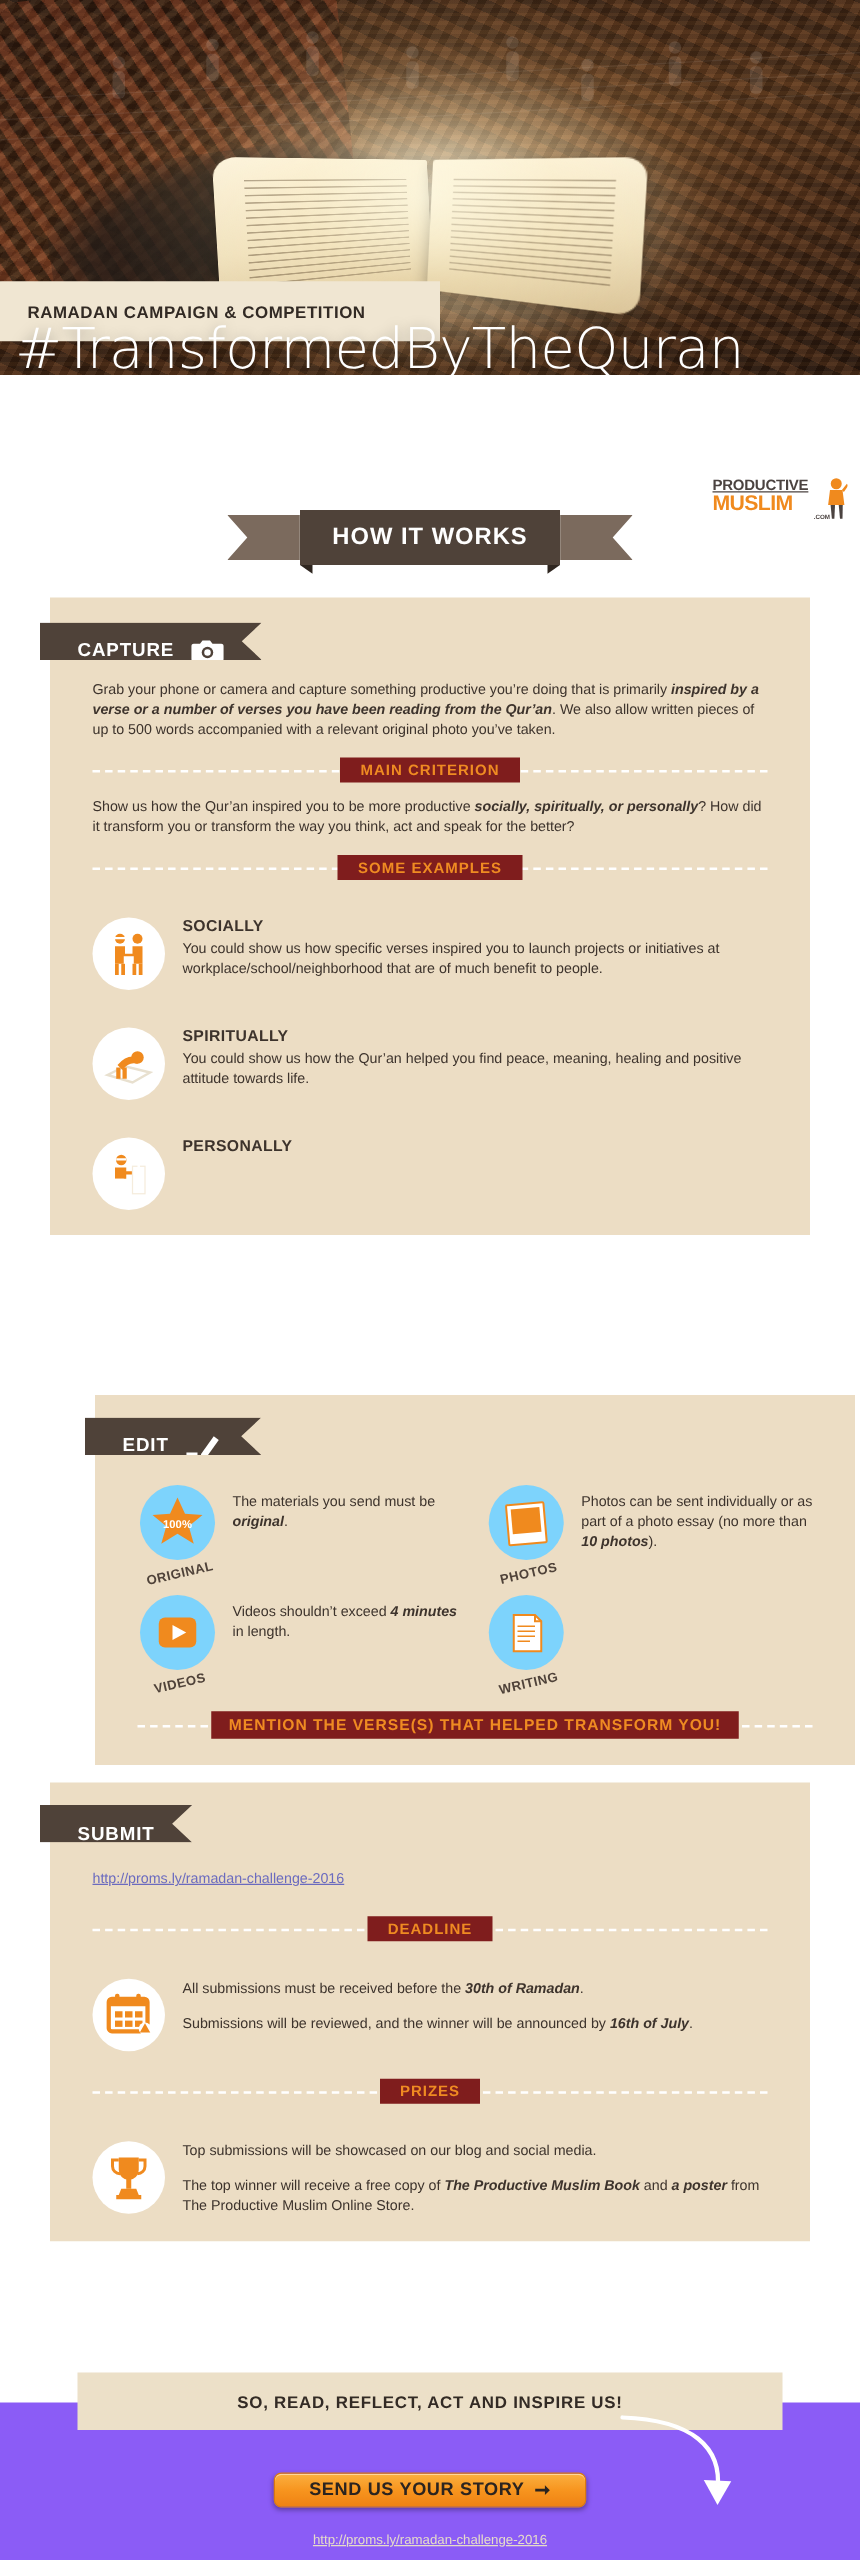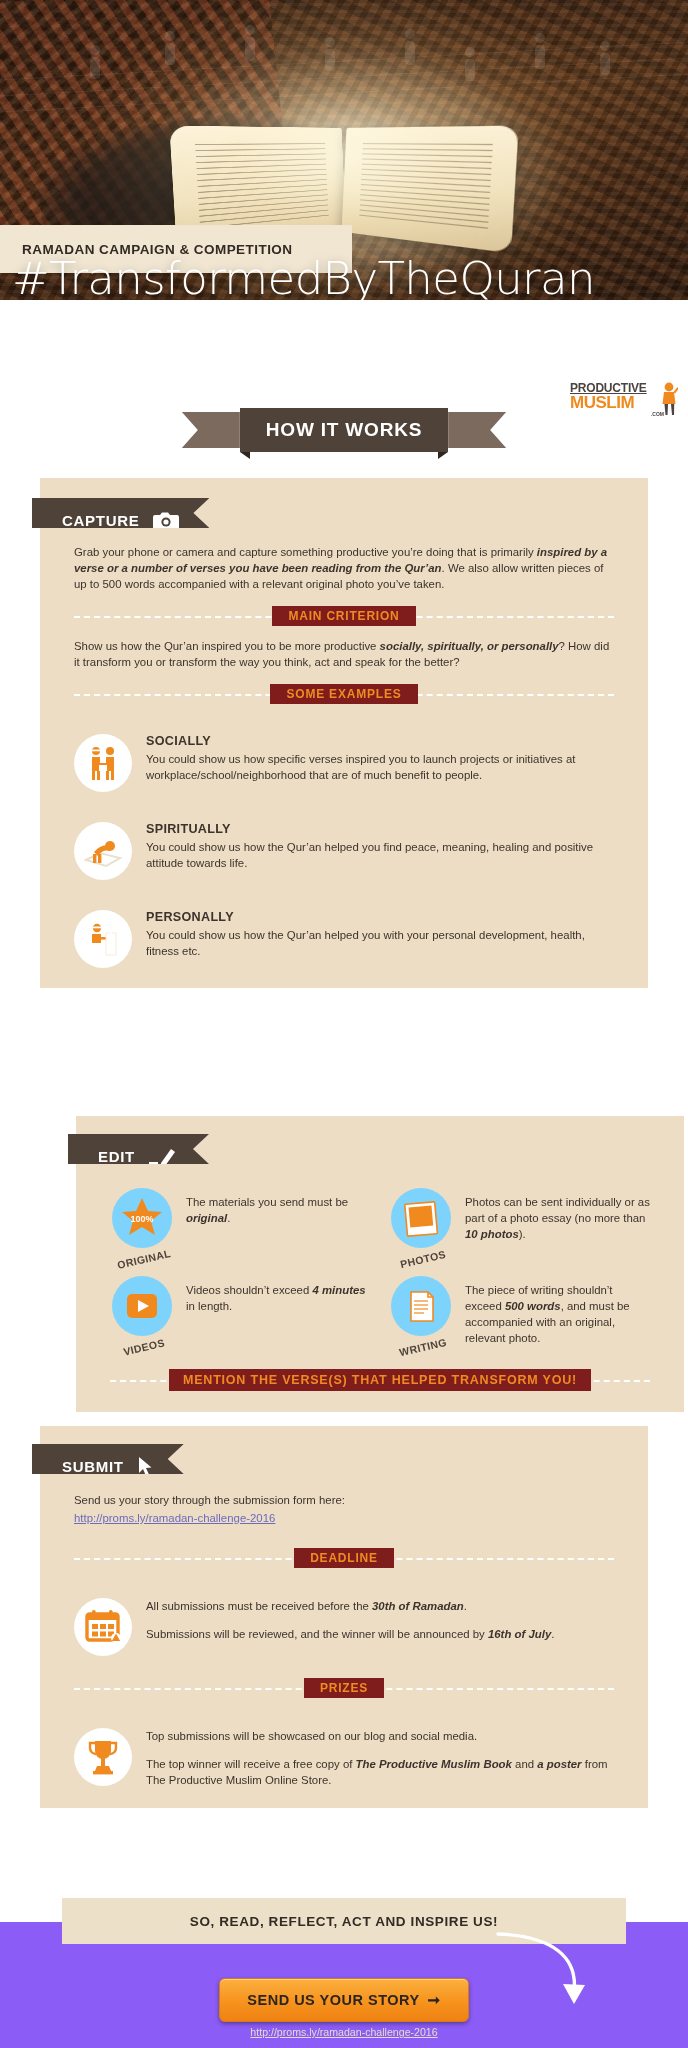--- a/index.html
+++ b/index.html
@@ -257,21 +257,21 @@
     position: absolute; left: 62px; top: -24px;
     width: 564px; height: 46px;
     background: #ece0c8;
     display: flex; align-items: center; justify-content: center;
   }
   .footer-banner span {
     font-size: 13.5px; font-weight: bold; letter-spacing: .6px; color: #332b25;
   }
   .cta {
     position: absolute; left: 50%; top: 56px; transform: translateX(-50%);
-    width: 250px; height: 44px;
+    width: 250px; height: 28px;
     border-radius: 6px;
     background: linear-gradient(180deg, #f9a game, #f59e1b);
     background: linear-gradient(180deg, #fbb040 0%, #f7941e 52%, #ef8213 100%);
     border: 1px solid #d9790f;
     box-shadow: 0 2px 4px rgba(0,0,0,0.35), inset 0 1px 0 rgba(255,255,255,0.5);
     display: flex; align-items: center; justify-content: center;
     cursor: pointer;
   }
   .cta span { font-size: 14.5px; font-weight: bold; letter-spacing: .5px; color: #2b2420; }
   .footer-link {
@@ -432,21 +432,20 @@
           <path d="M9 15 h9 v9 h-9z" fill="#f08a1e"></path>
           <path d="M17 18 h7 v2.6 h-7z" fill="#f08a1e"></path>
           <rect x="23" y="14" width="10" height="22" fill="#fff" stroke="#f5ecdc" stroke-width="1"></rect>
           <rect x="27" y="5" width="2" height="10" fill="#fff"></rect>
           <path d="M8 24 l3 11 h3 l-1 -11 z" fill="#fff"></path>
           <path d="M13 24 l5 8 l2 -1.6 l-4 -6.4 z" fill="#fff"></path>
         </svg>
       </div>
       <div class="extext">
         <div class="extitle">PERSONALLY</div>
-        <div class="exbody">You could show us how the Qur’an helped you with your personal development, health, fitness etc.</div>
       </div>
     </div>
   </div>
 </div>
 
 <div class="panel" style="top:1116px;margin-left:36px;">
   <div class="tag" style="margin-left:-8px; margin-top:18px;">
     <span class="tag-label">EDIT</span>
     <span class="tag-icon">
       <svg width="30" height="20" viewBox="0 0 30 20">
@@ -515,45 +514,41 @@
               <g stroke="#f08a1e" stroke-width="1.2">
                 <path d="M14 16 h14"></path>
                   <path d="M14 20 h14"></path>
                   <path d="M14 24 h14"></path>
                   <path d="M14 28 h10"></path>
               </g>
             </svg>
           </div>
           <div class="edit-cap">WRITING</div>
         </div>
-        <div class="edit-text">
-          <span>The piece of writing shouldn’t exceed </span><b>500 words</b><span>, and must be accompanied with an original, relevant photo.</span>
-        </div>
       </div>
     </div>
 
     <div class="divider" style="margin-top:20px; margin-bottom:2px;">
       <span class="pill wide">MENTION THE VERSE(S) THAT HELPED TRANSFORM YOU!</span>
     </div>
   </div>
 </div>
 
 <div class="panel" style="top:1426px;">
-  <div class="tag" style="margin-left:-8px; margin-top:18px;">
+  <div class="tag" style="margin-left:-8px; margin-top:18px;flex-direction:column;">
     <span class="tag-label">SUBMIT</span>
     <span class="tag-icon">
       <svg width="16" height="21" viewBox="0 0 16 21">
         <path d="M1 1 L1 17 L5 13 L8 20 L11 18.5 L8 12 L13.5 11.5 Z" fill="#fff"></path>
       </svg>
     </span>
     <span class="tag-shadow"></span>
   </div>
 
   <div class="panel-body" style="padding-top:16px;">
-    <p class="ptext">Send us your story through the submission form here:</p>
     <a class="link" href="#">http://proms.ly/ramadan-challenge-2016</a>
 
     <div class="divider" style="margin-top:22px;">
       <span class="pill">DEADLINE</span>
     </div>
 
     <div class="exrow">
       <div class="exicon">
         <svg width="40" height="38" viewBox="0 0 40 38">
           <rect x="4" y="6" width="31" height="26" rx="2.5" fill="none" stroke="#f08a1e" stroke-width="3.4"></rect>

